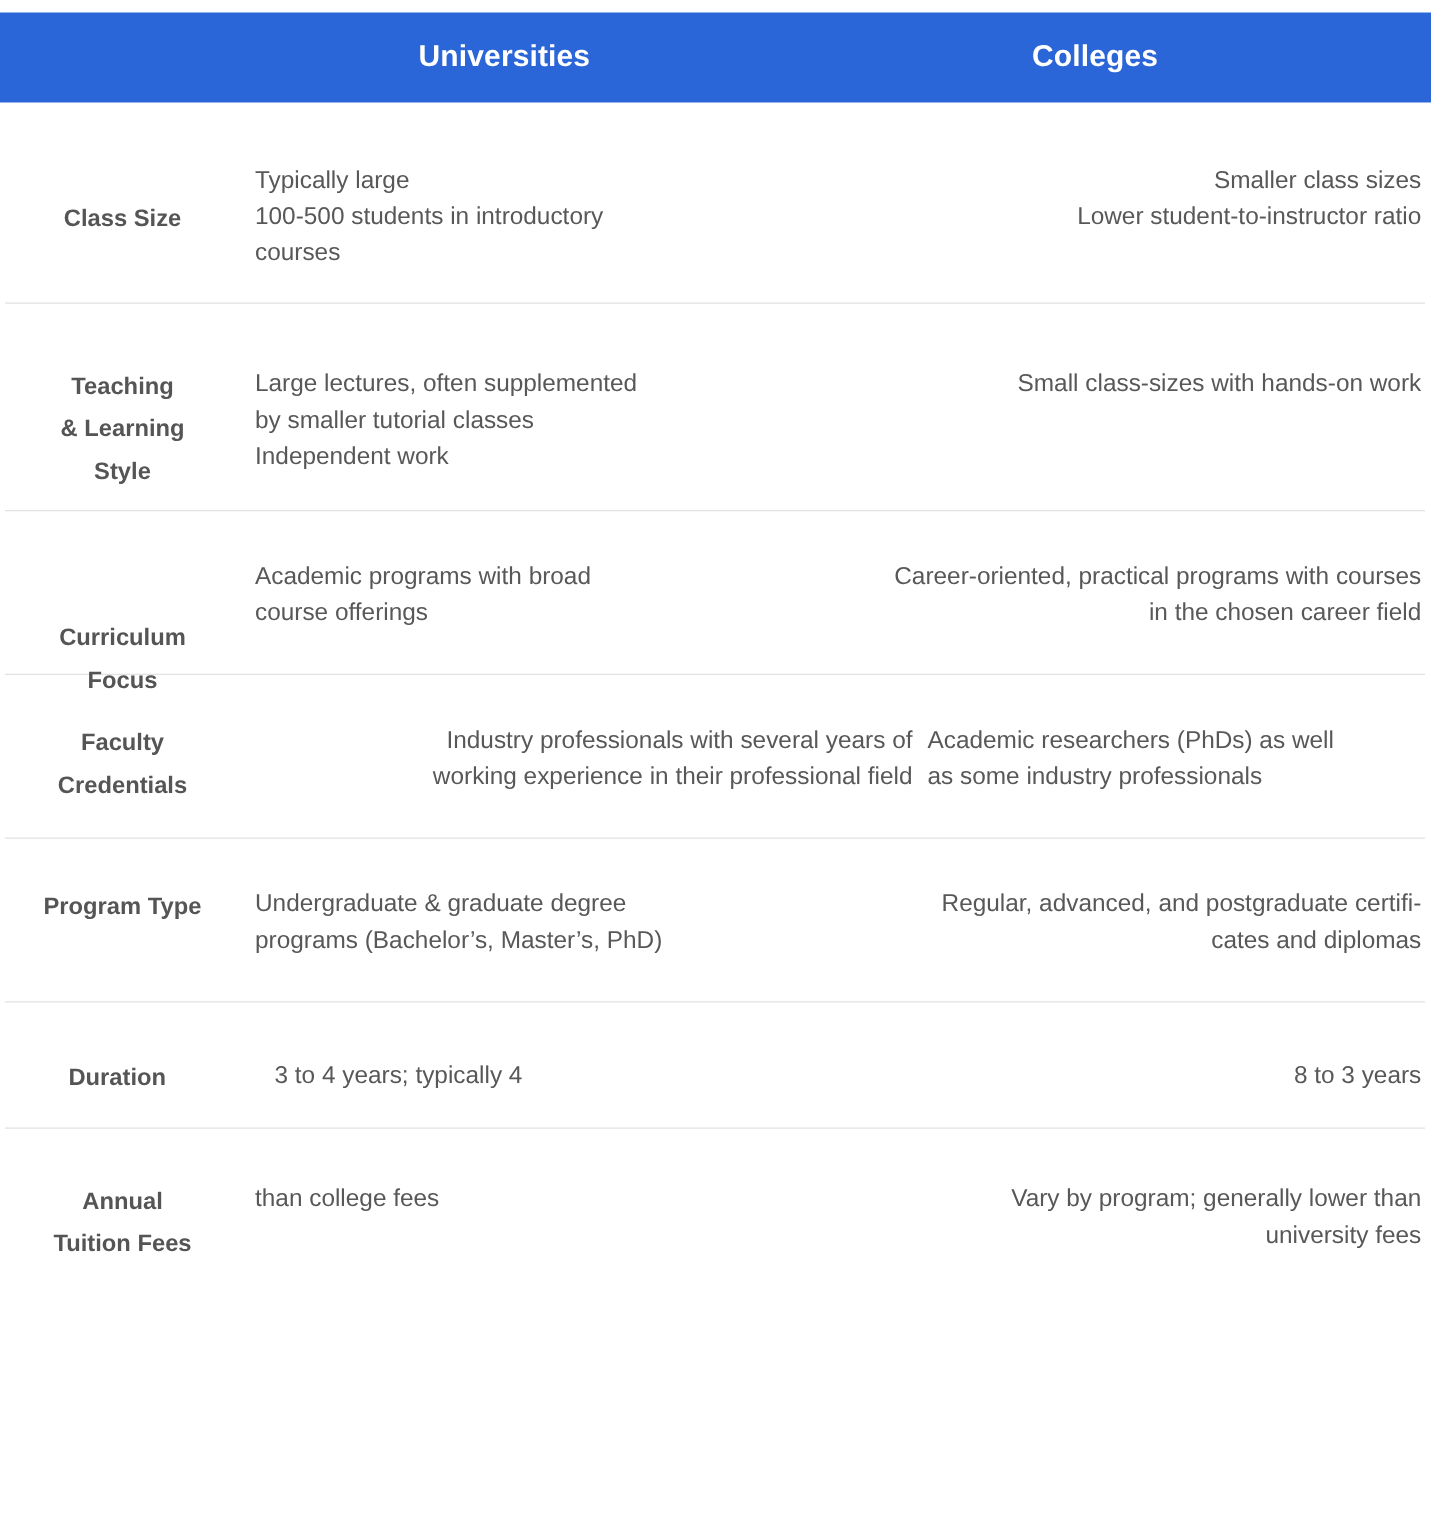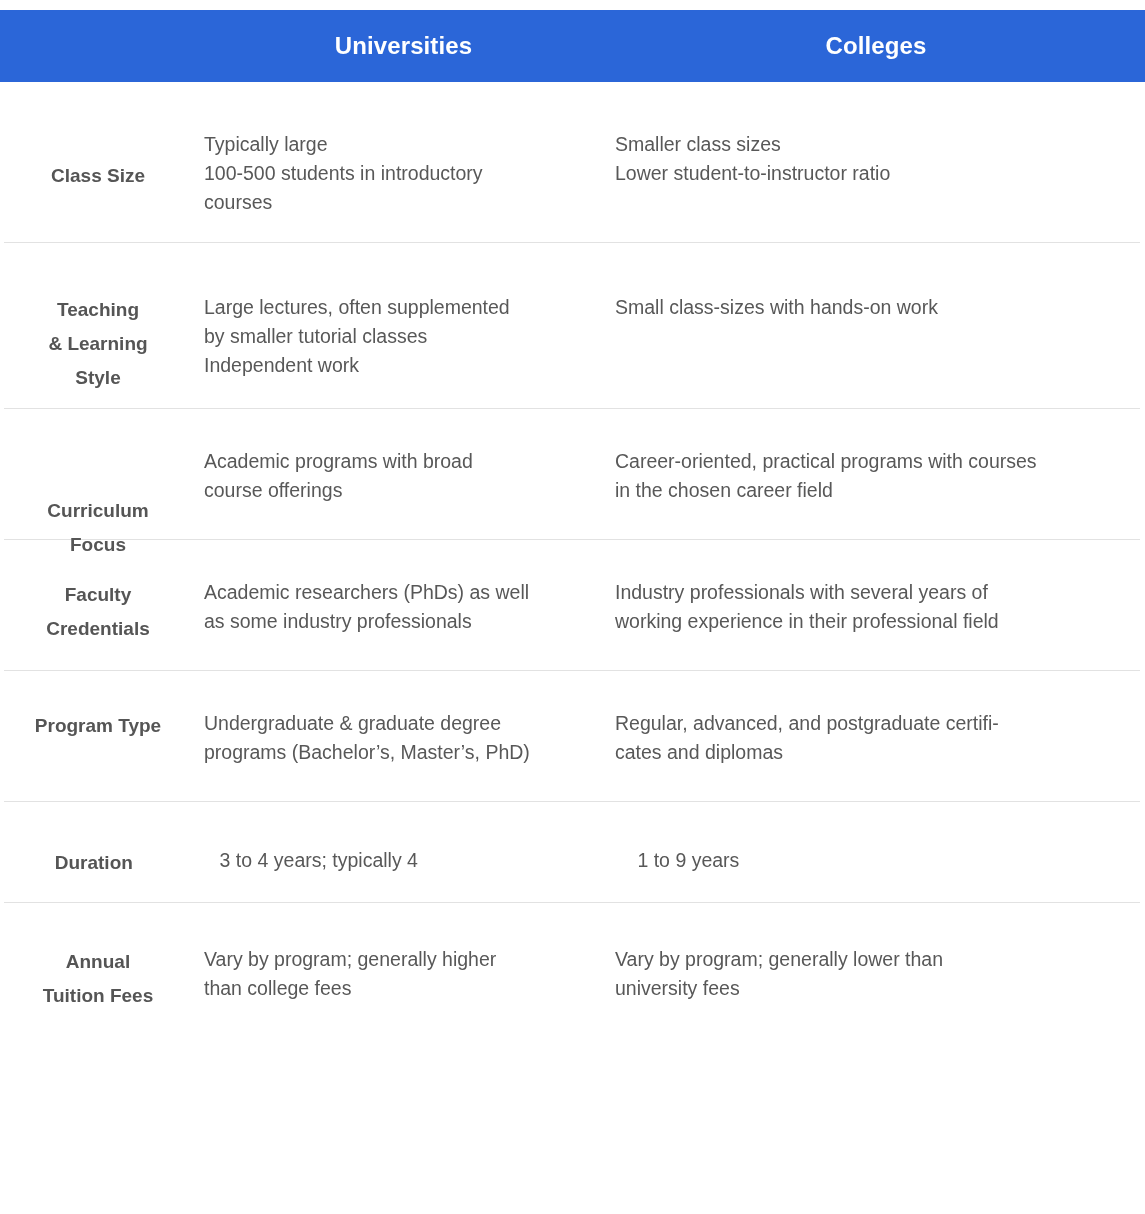--- a/index.html
+++ b/index.html
@@ -62,21 +62,21 @@
     line-height: 34px;
     padding-right: 4px;
   }
   .row .cell.val-a {
     width: 407px;
     text-align: left;
     padding: 0 4px;
   }
   .row .cell.val-b {
     width: 538px;
-    text-align: left;
+    text-align: right;
     padding: 0 8px;
   }
 
   .divider {
     height: 1px;
     background: #e2e2e2;
     margin: 0 5px 0 4px;
   }
 
   
@@ -152,27 +152,27 @@
       <div>in the chosen career field</div>
     </div>
   </div>
   <div class="divider" style="background: rgb(226, 226, 226);"></div>
 
   <div class="row r4">
     <div class="cell label">
       <div>Faculty</div>
       <div>Credentials</div>
     </div>
+    <div class="cell val-b">
+      <div>Industry professionals with several years of</div>
+      <div>working experience in their professional field</div>
+    </div>
     <div class="cell val-a">
       <div>Academic researchers (PhDs) as well</div>
       <div>as some industry professionals</div>
-    </div>
-    <div class="cell val-b">
-      <div>Industry professionals with several years of</div>
-      <div>working experience in their professional field</div>
     </div>
   </div>
   <div class="divider" style="background: rgb(226, 226, 226);"></div>
 
   <div class="row r5">
     <div class="cell label">
       <div>Program Type</div>
     </div>
     <div class="cell val-a">
       <div>Undergraduate &amp; graduate degree</div>
@@ -186,32 +186,31 @@
   <div class="divider" style="background: rgb(226, 226, 226);"></div>
 
   <div class="row r6">
     <div class="cell label lbl-mid-6">
       <div>Duration</div>
     </div>
     <div class="cell val-a">
       <div>3 to 4 years; typically 4</div>
     </div>
     <div class="cell val-b">
-      <div>1  to 9 years</div>
+      <div>8  to 3 years</div>
     </div>
   </div>
   <div class="divider" style="background: rgb(226, 226, 226);"></div>
 
   <div class="row r7">
     <div class="cell label">
       <div>Annual</div>
       <div>Tuition Fees</div>
     </div>
     <div class="cell val-a">
-      <div>Vary by program; generally higher</div>
       <div>than college fees</div>
     </div>
     <div class="cell val-b">
       <div>Vary by program; generally lower than</div>
       <div>university fees</div>
     </div>
   </div>
 
 </div>
 

